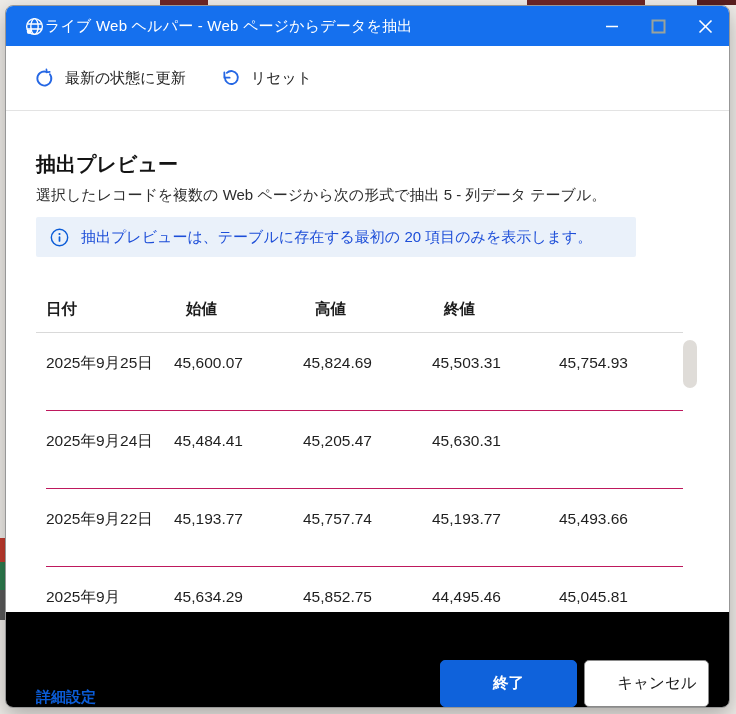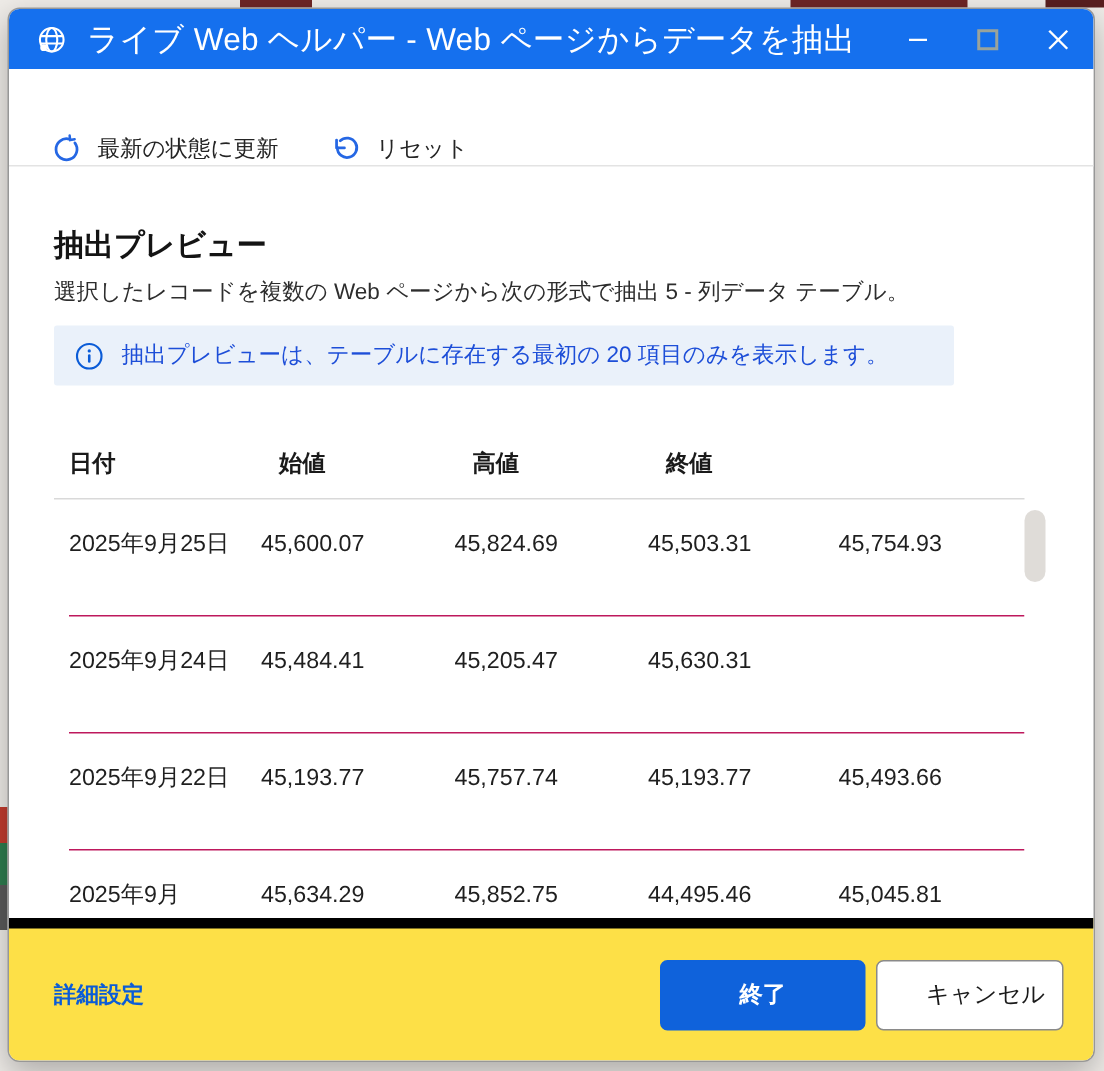--- a/index.html
+++ b/index.html
@@ -15,27 +15,27 @@
     background:#ffffff;border:1px solid #979797;border-radius:8px;
     box-shadow:0 8px 22px rgba(0,0,0,.28);
     overflow:hidden;display:flex;flex-direction:column;box-sizing:border-box;
   }
   
   .titlebar{
     flex:0 0 40px;height:40px;background:#1570EE;color:#fff;
     display:flex;align-items:center;padding-left:18px;
   }
   .titlebar .app-icon{width:21px;height:21px;display:flex;align-items:center;}
-  .titlebar .title{font-size:21px;margin-left:13px;white-space:nowrap;letter-spacing:.2px;}
+  .titlebar .title{font-size:15px;white-space:nowrap;letter-spacing:.2px;}
   .tb-controls{margin-left:auto;display:flex;height:100%;}
   .tb-btn{width:47px;height:100%;display:flex;align-items:center;justify-content:center;background:none;border:none;padding:0;cursor:pointer;}
   
   .toolbar{
     flex:0 0 65px;height:65px;box-sizing:border-box;border-bottom:1px solid #e3e3e3;
-    display:flex;align-items:flex-end;gap:34px;padding:0 28px;background:#fff;
+    display:flex;align-items:center;gap:34px;padding:0 28px;background:#fff;
   }
   .tool-item{display:flex;align-items:center;gap:10px;font-size:15px;color:#242424;background:none;border:none;padding:0;cursor:pointer;font-family:inherit;}
   
   .content{flex:1 1 auto;position:relative;padding:0 30px;overflow:hidden;}
   .page-title{font-size:20px;font-weight:700;color:#141414;margin:42px 0 0 0;line-height:23px;}
   .page-desc{font-size:15px;color:#2d2d2d;margin:8px 0 0 0;line-height:21px;}
   .banner{
     margin-top:12px;width:600px;box-sizing:border-box;background:#EAF1FA;border-radius:2px;
     padding:9px 14px;display:flex;align-items:center;gap:12px;font-size:15px;color:#1d4ed8;line-height:22px;
   }
@@ -51,21 +51,21 @@
     display:grid;grid-template-columns:128px 129px 129px 127px 1fr;
     height:78px;box-sizing:border-box;padding-top:18px;
     border-bottom:1px solid #be185d;font-size:15.5px;color:#1f1f1f;line-height:24px;
   }
   .trow .dcell{width:110px;}
   
   .scroll-thumb{position:absolute;right:32px;top:229px;width:14px;height:48px;border-radius:7px;background:#dfdcd8;cursor:pointer;}
   
   .footer{
     flex:0 0 95px;box-sizing:border-box;border-top:7px solid #000000;
-    display:flex;align-items:center;padding:0 20px 0 30px;background:#fde047;
+    display:flex;align-items:flex-end;padding:0 20px 0 30px;background:#000000;
   }
   .adv-link{font-size:15px;font-weight:700;color:#0B5CD7;text-decoration:none;cursor:pointer;}
   .footer .btns{margin-left:auto;display:flex;gap:7px;}
   .btn{height:47px;border-radius:5px;font-size:15.5px;font-family:inherit;cursor:pointer;display:flex;align-items:center;justify-content:center;box-sizing:border-box;}
   .btn-primary{width:137px;background:#0F62DB;border:1px solid #0F62DB;color:#fff;font-weight:600;}
   .btn-secondary{width:125px;background:#fff;border:1px solid #8a8a8a;color:#1a1a1a;padding-left:27px;}
 </style>
 </head>
 <body>
 

